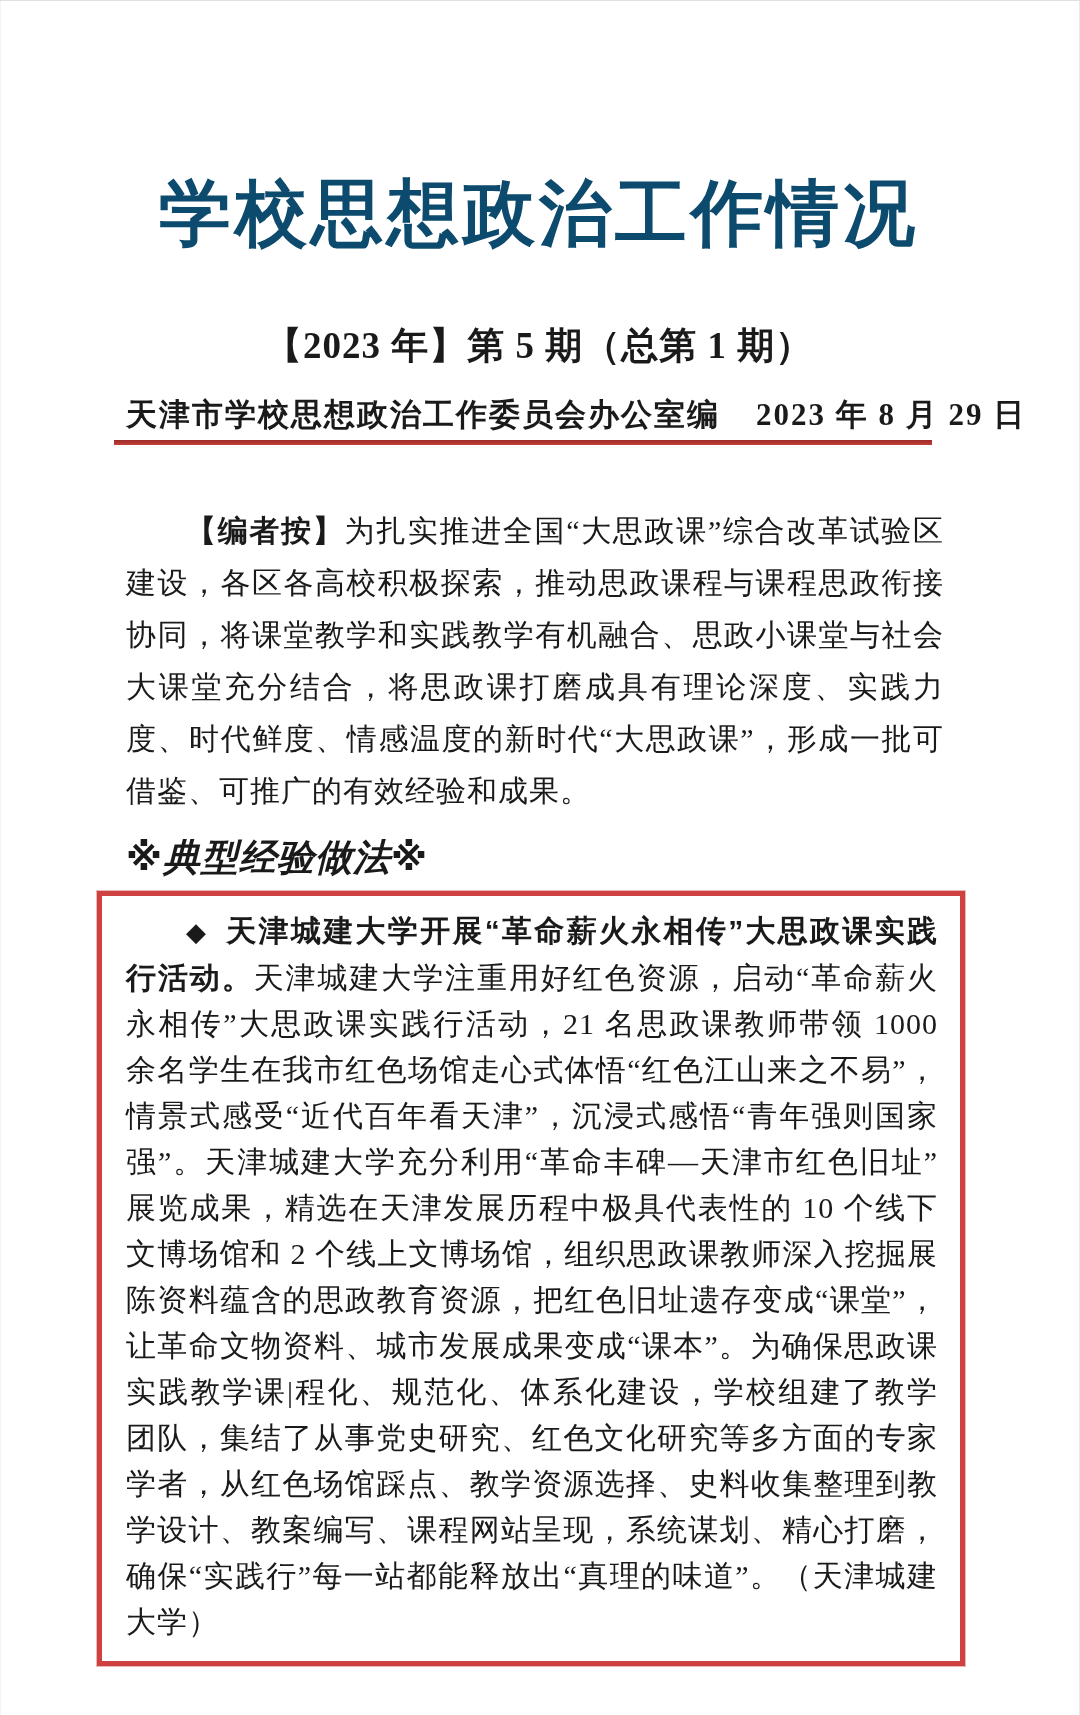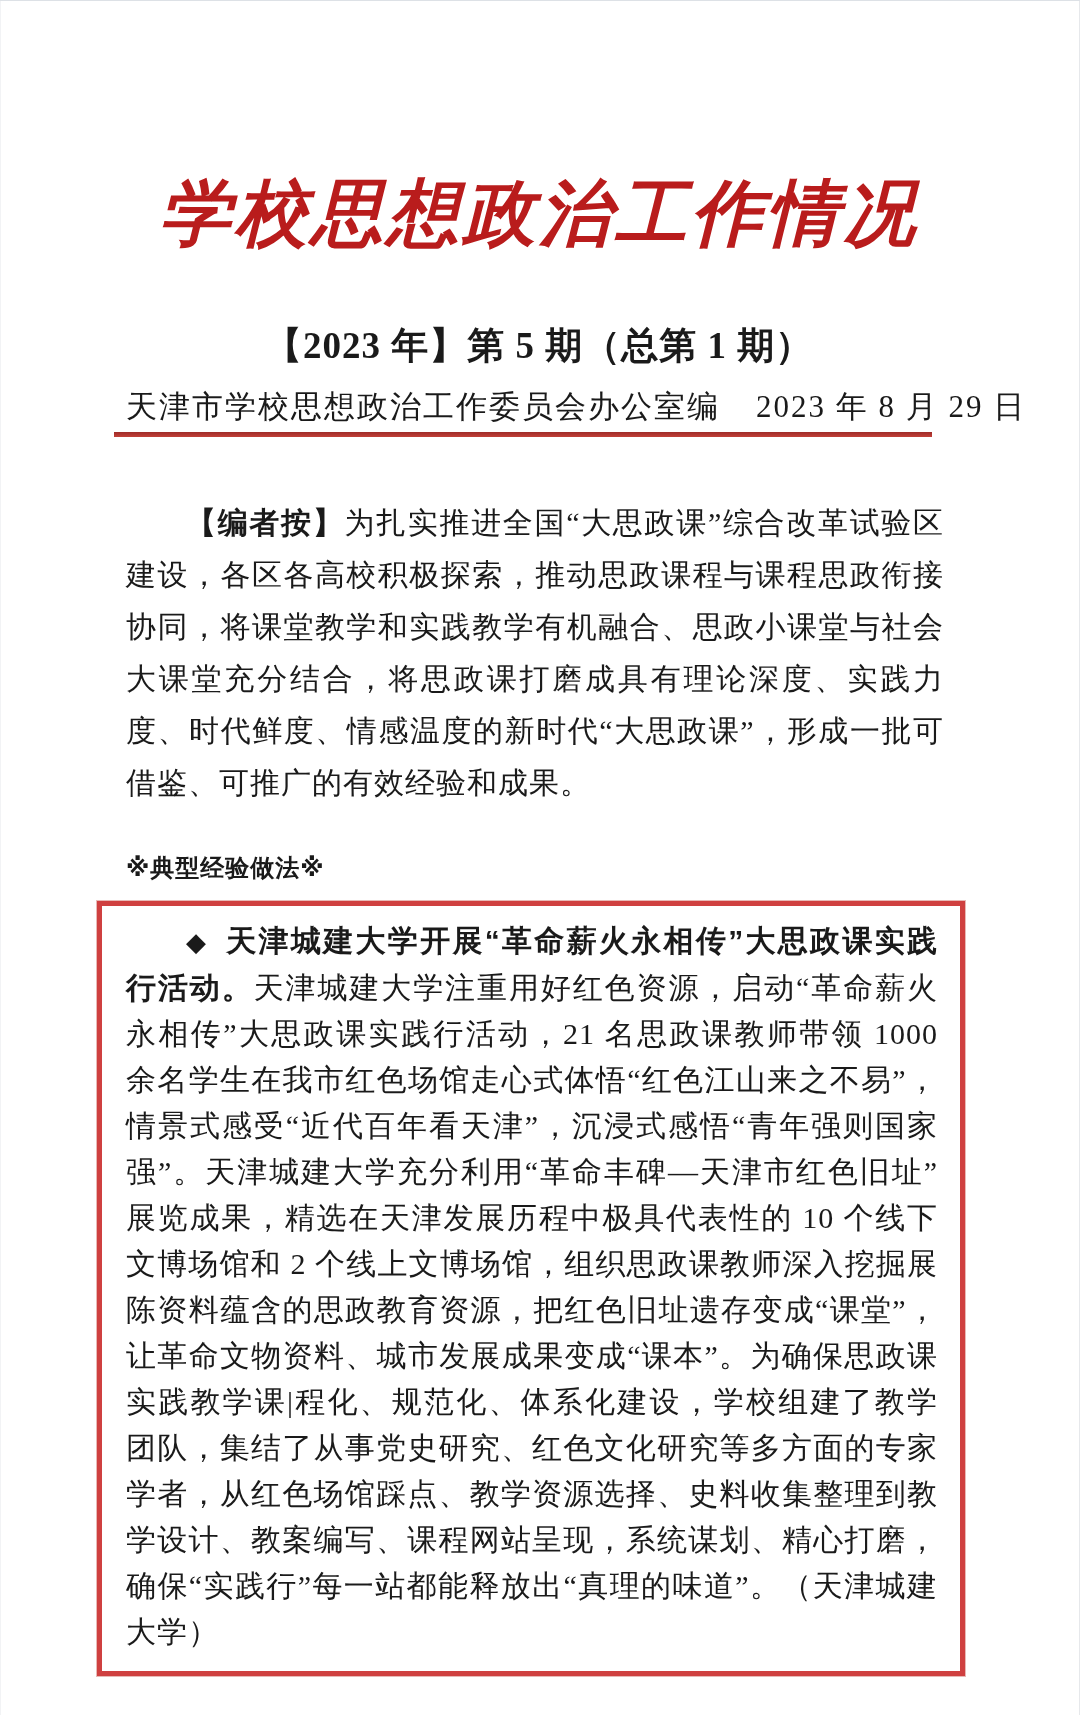--- a/index.html
+++ b/index.html
@@ -39,26 +39,27 @@
   }
   .issue-line {
     margin-top: 64px;
     text-align: center;
     font-size: 37px;
     line-height: 44px;
     font-weight: 700;
     letter-spacing: 1px;
   }
   .publisher-line {
-    margin-top: 20px;
+    margin-top: 28px;
     text-align: left;
     font-size: 31px;
     line-height: 38px;
     letter-spacing: 2px;
     white-space: nowrap;
+    font-weight: bold;
   }
   .publisher-line .date { margin-left: 36px; }
   .red-rule {
     border: none;
     height: 5px;
     margin: 6px 0 0 -12px;
     width: 818px;
     background: linear-gradient(#9e2b28, #c24038);
   }
 
@@ -68,26 +69,27 @@
     font-size: 30px;
     line-height: 52px;
     text-align: justify;
     text-indent: 2em;
     letter-spacing: 1px;
   }
   .editor-note .lead { font-weight: 700; }
 
   
   .section-heading {
-    margin-top: 42px;
+    margin-top: 24px;
     font-family: "Liberation Sans", "DejaVu Sans", sans-serif;
-    font-size: 24px;
+    font-size: 37px;
     line-height: 34px;
     font-weight: 700;
     letter-spacing: 1px;
+    font-style: italic;
   }
 
   
   .feature-box {
     box-sizing: border-box;
     margin: 16px 0 0 -29px;   
     width: 868px;
     border: 5px solid #cf4040;
     box-shadow: 0 0 0 1px #e8b9b6;
     padding: 12px 22px 16px 24px;
@@ -111,21 +113,21 @@
     margin-right: 18px;
     font-size: 26px;
   }
 </style>
 </head>
 <body>
 
 <div class="page">
   <div class="content">
 
-    <h1 class="doc-title" style="color:#b91c1c;font-style:italic;">学校思想政治工作情况</h1>
+    <h1 class="doc-title" style="color:#0c4a6e;">学校思想政治工作情况</h1>
 
     <div class="issue-line">【2023 年】第 5 期（总第 1 期）</div>
 
     <div class="publisher-line">
       <span>天津市学校思想政治工作委员会办公室编</span><span class="date">2023 年 8 月 29 日</span>
     </div>
 
     <hr class="red-rule">
 
     <p class="editor-note">

